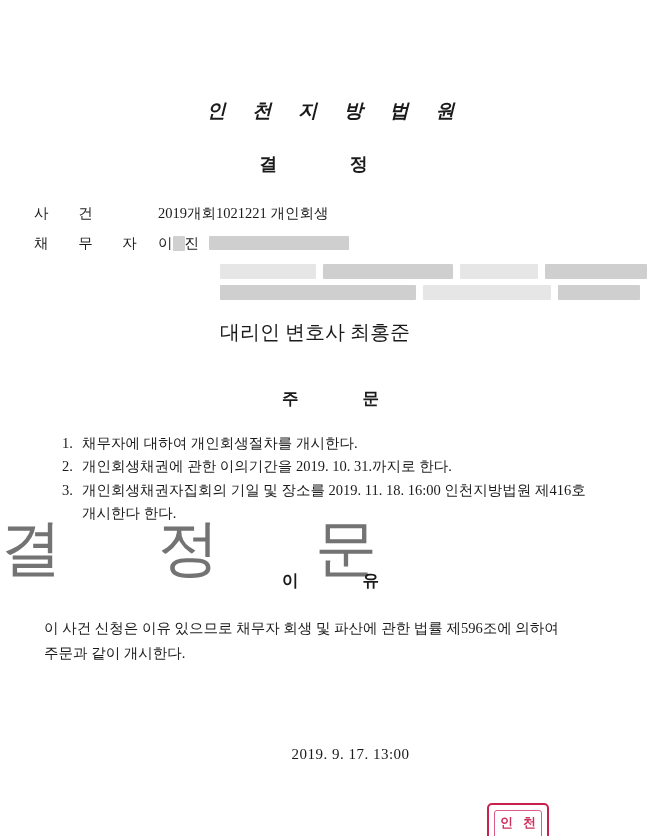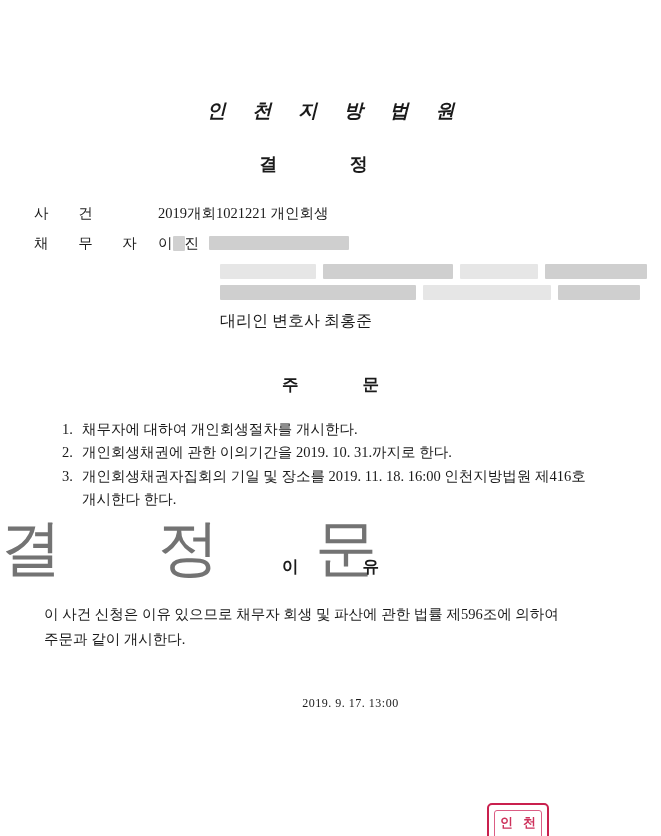--- a/index.html
+++ b/index.html
@@ -96,22 +96,22 @@
 
   .redact-line {
     padding-left: 186px;
     margin-bottom: 6px;
     line-height: 0;
   }
   .redact-line .seg { display: inline-block; height: 15px; margin-right: 3px; }
 
   .agent-row {
     padding-left: 186px;
-    margin-top: 11px;
-    font-size: 16px;
+    margin-top: 19px;
+    font-size: 20px;
   }
 
   .section-head {
     text-align: center;
     font-size: 16.5px;
     font-weight: bold;
     letter-spacing: 30px;
     padding-left: 30px;
   }
   .section-head.jumun { margin-top: 42px; }
@@ -130,23 +130,23 @@
 
   .reason-body {
     margin-top: 24px;
     padding-left: 44px;
     padding-right: 62px;
     font-size: 14.5px;
     line-height: 1.72;
   }
 
   .date-line {
-    margin-top: 44px;
-    text-align: center;
-    font-size: 12px;
+    margin-top: 80px;
+    text-align: center;
+    font-size: 15px;
     padding-left: 40px;
     letter-spacing: 0.5px;
   }
 
   .judge-line {
     margin-top: 56px;
     text-align: center;
     font-size: 14.5px;
     padding-left: 18px;
   }

